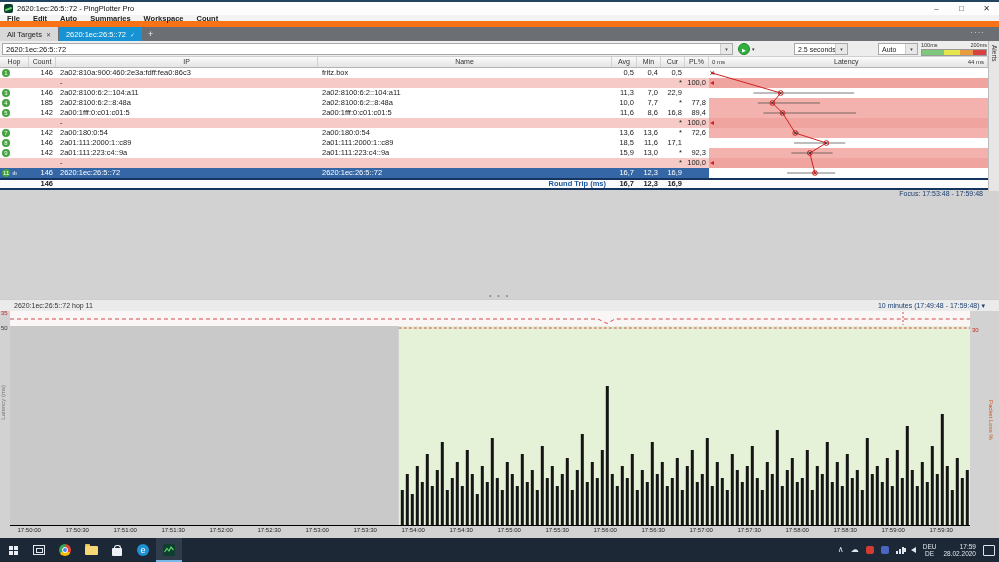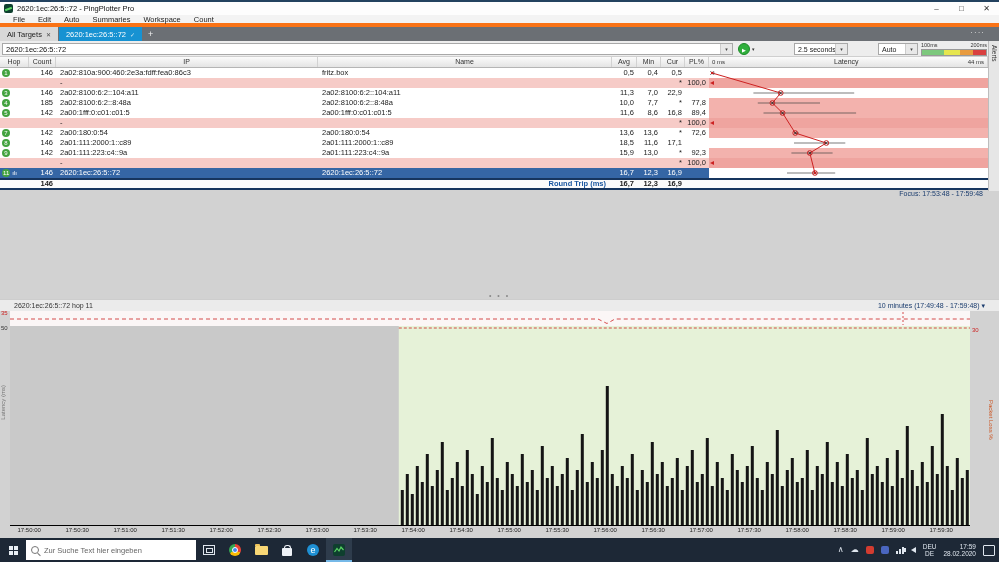--- a/index.html
+++ b/index.html
@@ -8,21 +8,21 @@
 
   
   .titlebar{position:absolute;top:0;left:0;right:0;height:15px;background:#fdfdfd;
     border-top:2px solid #23425f;display:flex;align-items:center;gap:4px;padding-left:4px;box-sizing:border-box;}
   .app-icon{width:9px;height:9px;border-radius:2px;background:#0e3f2e;display:inline-block;position:relative;}
   .app-icon::after{content:"";position:absolute;left:1px;top:4px;width:7px;height:2px;background:#59d564;transform:rotate(-20deg);}
   .win-title{font-size:7.5px;color:#111;}
   .win-controls{position:absolute;right:0;top:0;height:15px;display:flex;}
   .win-btn{width:25px;height:15px;text-align:center;line-height:14px;font-size:8px;color:#333;}
   .menubar{position:absolute;top:15px;left:0;right:0;height:12px;background:#f3f3f3;
-    display:flex;align-items:center;gap:13px;padding-left:13px;border-bottom:4px solid #f97316;box-sizing:border-box;}
+    display:flex;align-items:center;gap:13px;padding-left:7px;border-bottom:6px solid #f97316;box-sizing:border-box;font-weight:bold;}
   .menu-item{font-size:7.5px;color:#222;}
   .tabstrip{position:absolute;top:27px;left:0;right:0;height:14px;background:#6b6f74;display:flex;align-items:stretch;}
   .tab{display:flex;align-items:center;gap:4px;padding:0 7px;font-size:7.5px;background:#d8d8d8;color:#222;margin-right:1px;}
   .tab.active{background:#1792d2;color:#fff;}
   .tab .x{font-size:6px;opacity:.8;}
   .newtab{color:#f0f0f0;width:15px;text-align:center;font-size:9px;line-height:14px;}
   .tab-overflow{position:absolute;right:14px;top:1px;color:#d8d8d8;font-size:8px;letter-spacing:1px;}
   .toolbar{position:absolute;top:41px;left:0;right:0;height:16px;background:#ededed;border-bottom:1px solid #cfcfcf;box-sizing:border-box;}
   .target-combo{position:absolute;left:2px;top:2px;width:731px;height:12px;background:#fff;border:1px solid #a8a8a8;display:flex;box-sizing:border-box;}
   .target-combo input{flex:1;border:0;outline:0;font-family:inherit;font-size:7.5px;padding:0 3px;color:#111;background:transparent;}
@@ -535,24 +535,20 @@
 
   <div class="taskbar">
     <div class="start">
       <div class="winlogo">
           <i></i>
           <i></i>
           <i></i>
           <i></i>
         </div>
     </div>
-    <div class="search">
-      <span class="mag"></span>
-      <span class="search-text">Zur Suche Text hier eingeben</span>
-    </div>
     <div class="tb-icon">
         <span class="tv"></span>
       </div>
     <div class="tb-icon">
         <span class="chrome"></span>
       </div>
     <div class="tb-icon">
         <span class="folder"></span>
       </div>
     <div class="tb-icon">

